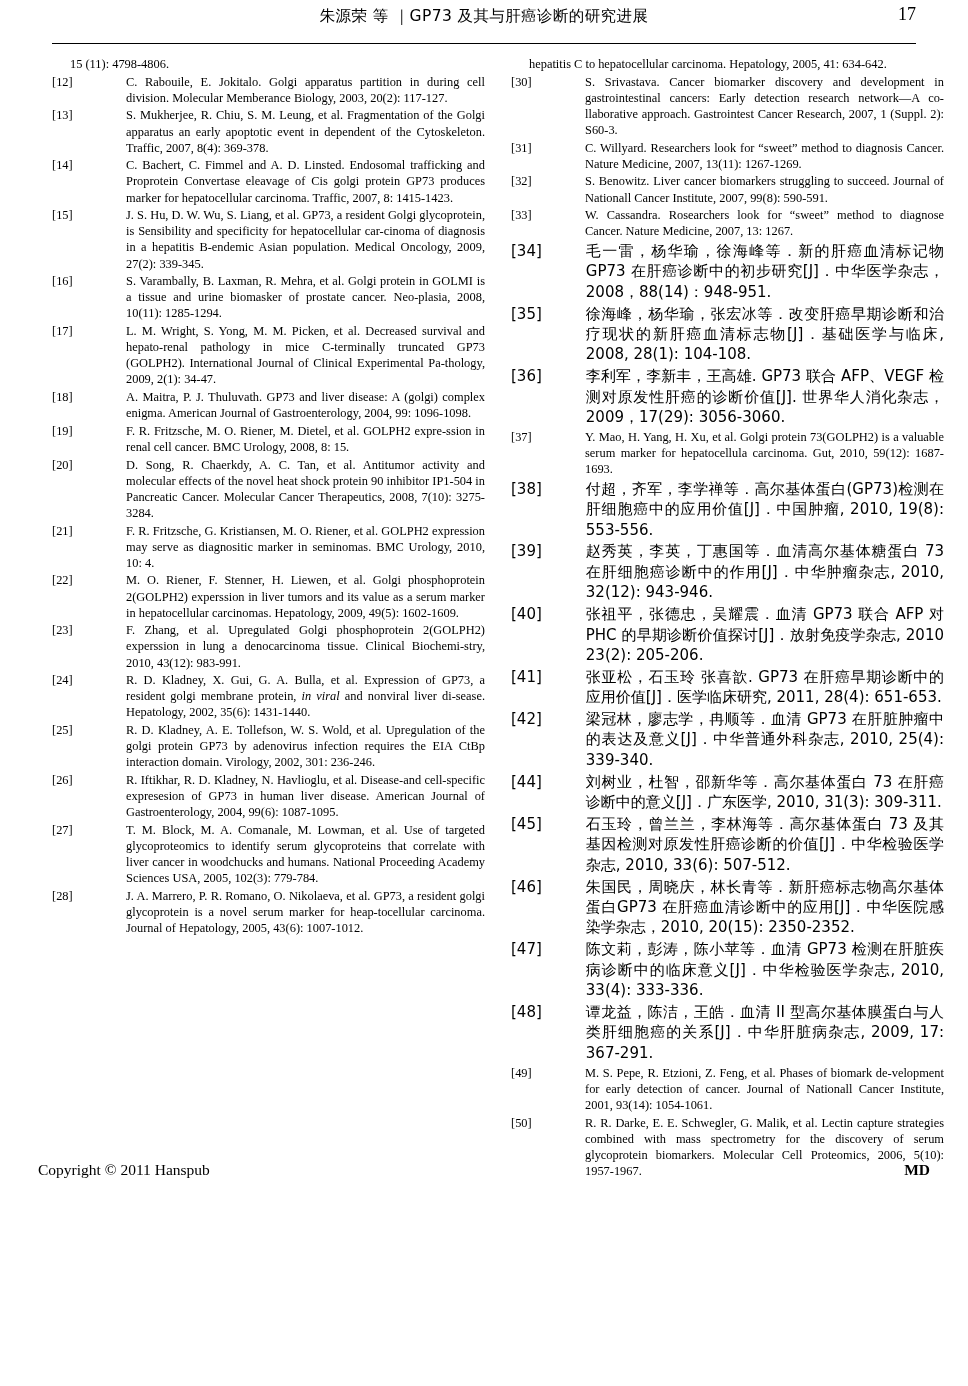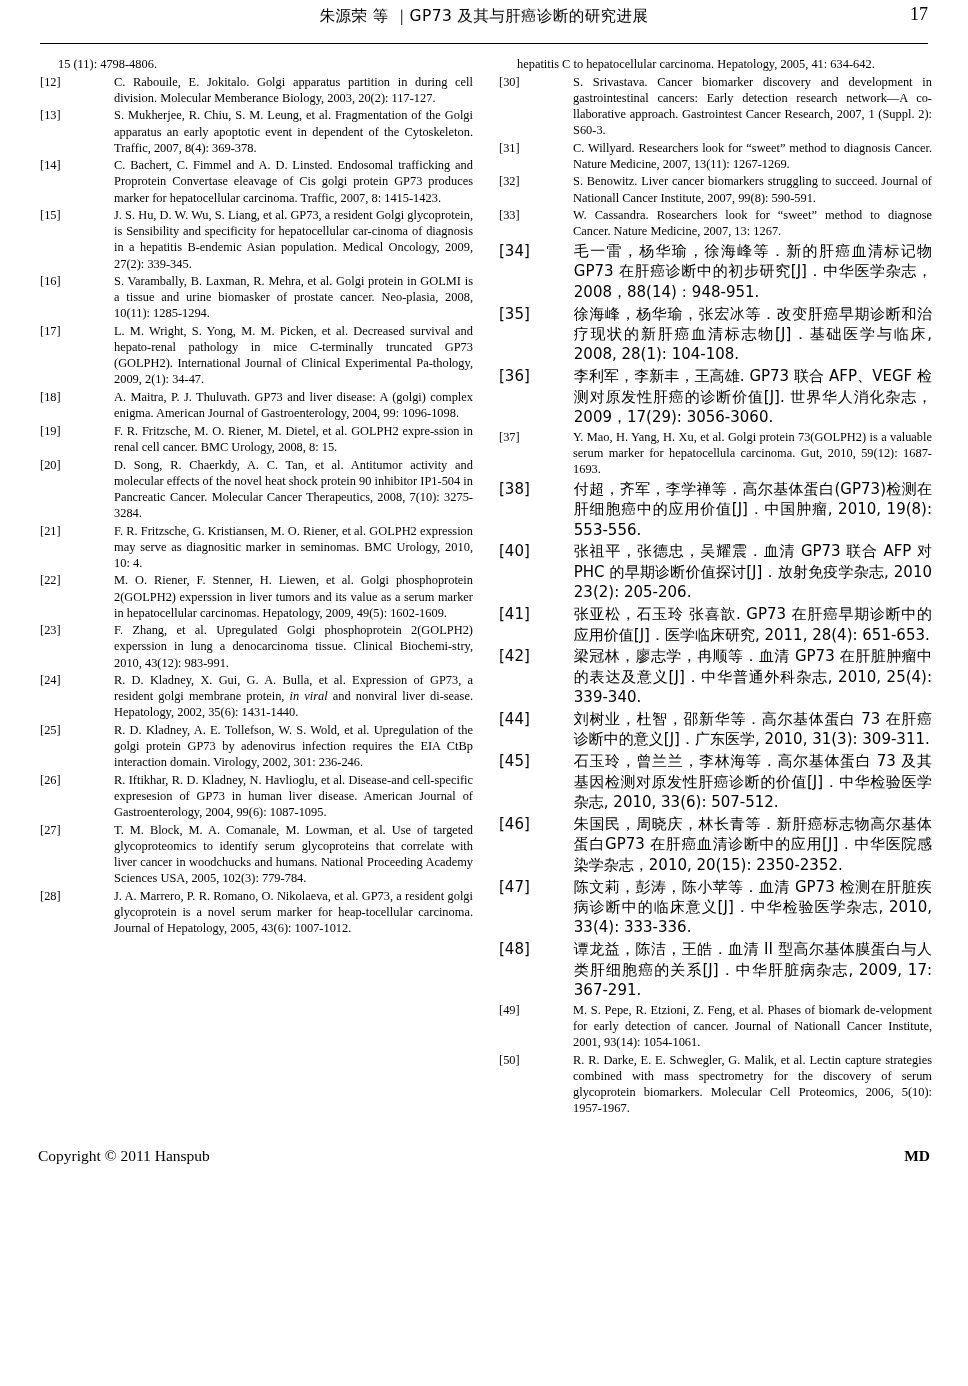--- a/index.html
+++ b/index.html
@@ -12,21 +12,21 @@
     height: 1386px;
     font-family: "Liberation Serif", serif;
     color: #000;
     position: relative;
   }
   .page {
     width: 968px;
     height: 1205px;
     position: relative;
     box-sizing: border-box;
-    padding: 0 40px;
+    padding: 0 52px;
   }
   
   .running-head {
     position: relative;
     height: 44px;
     border-bottom: 1.2px solid #000;
     display: flex;
     align-items: flex-start;
     justify-content: center;
     padding-top: 6px;
@@ -82,21 +82,21 @@
     font-size: 12.4px;
     line-height: 1.30;
     margin-left: 18px;
     margin-bottom: 1.5px;
   }
   
   .footer {
     position: absolute;
     left: 38px;
     right: 38px;
-    bottom: 40px;
+    bottom: 26px;
     display: flex;
     justify-content: space-between;
     align-items: flex-end;
     font-size: 15px;
   }
   .footer .copyright {
     font-family: "Liberation Serif", serif;
     font-size: 15.5px;
   }
   .footer .md {
@@ -224,20 +224,24 @@
           </div>
           <div class="ref">
             <div class="num">[37]</div>
             <div class="txt">Y. Mao, H. Yang, H. Xu, et al. Golgi protein 73(GOLPH2) is a valuable serum marker for hepatocellula carcinoma. Gut, 2010, 59(12): 1687-1693.</div>
           </div>
           <div class="ref zh">
             <div class="num">[38]</div>
             <div class="txt">付超，齐军，李学禅等．高尔基体蛋白(GP73)检测在肝细胞癌中的应用价值[J]．中国肿瘤, 2010, 19(8): 553-556.</div>
           </div>
           <div class="ref zh">
+            <div class="num">[39]</div>
+            <div class="txt">赵秀英，李英，丁惠国等．血清高尔基体糖蛋白 73 在肝细胞癌诊断中的作用[J]．中华肿瘤杂志, 2010, 32(12): 943-946.</div>
+          </div>
+          <div class="ref zh">
             <div class="num">[40]</div>
             <div class="txt">张祖平，张德忠，吴耀震．血清 GP73 联合 AFP 对 PHC 的早期诊断价值探讨[J]．放射免疫学杂志, 2010 23(2): 205-206.</div>
           </div>
           <div class="ref zh">
             <div class="num">[41]</div>
             <div class="txt">张亚松，石玉玲  张喜歆. GP73 在肝癌早期诊断中的应用价值[J]．医学临床研究, 2011, 28(4): 651-653.</div>
           </div>
           <div class="ref zh">
             <div class="num">[42]</div>
             <div class="txt">梁冠林，廖志学，冉顺等．血清 GP73 在肝脏肿瘤中的表达及意义[J]．中华普通外科杂志, 2010, 25(4): 339-340.</div>

